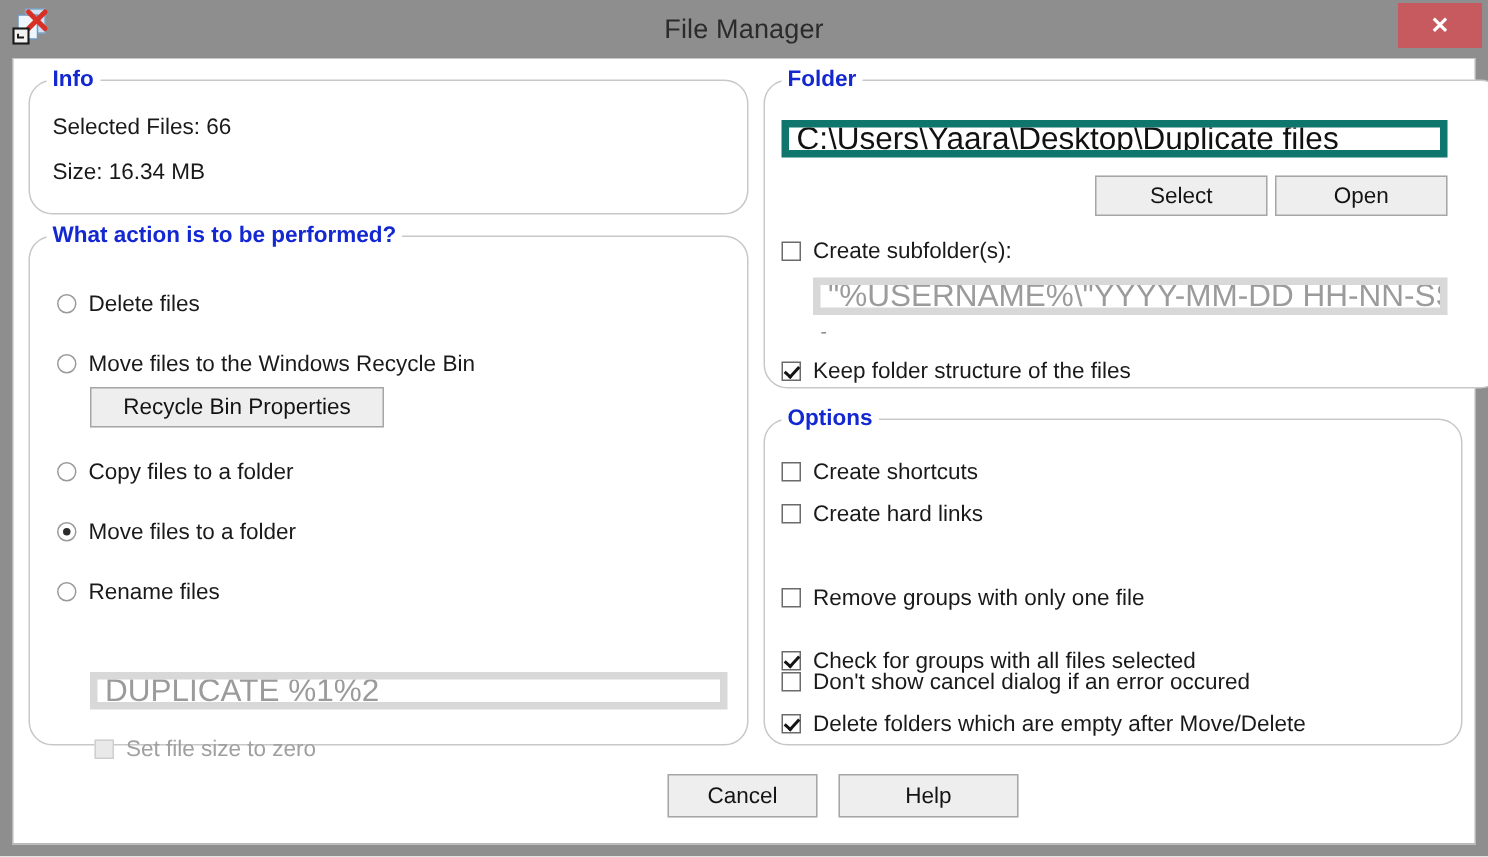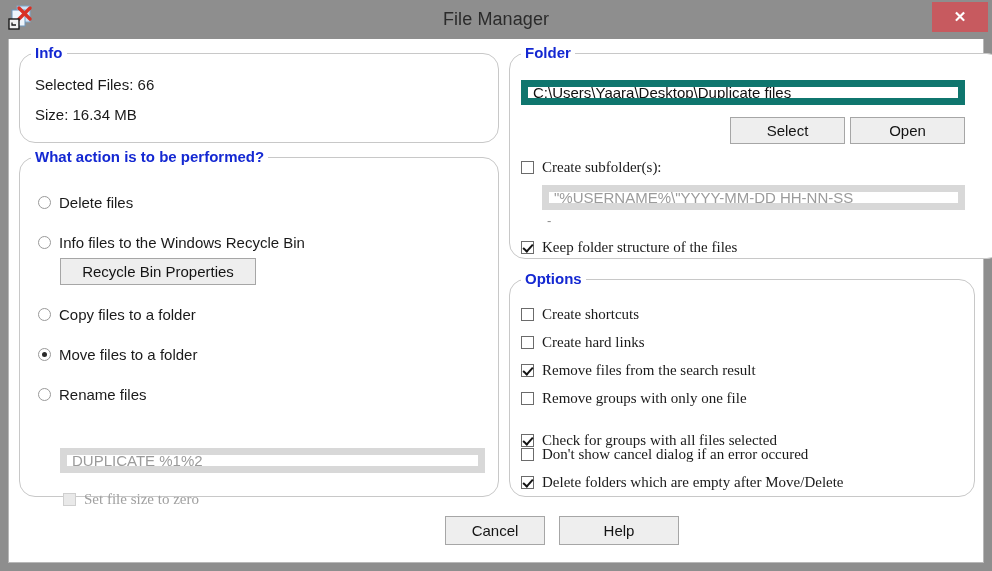--- a/index.html
+++ b/index.html
@@ -122,21 +122,20 @@
   
   .check-row {
     position: absolute;
     display: flex;
     align-items: center;
     gap: 8px;
     font-size: 15px;
     color: #1a1a1a;
     white-space: nowrap;
     cursor: pointer;
-    font-family: Liberation Serif, serif;
   }
   .cbox {
     width: 13px; height: 13px;
     border: 1px solid #6b6b6b;
     background: #ffffff;
     flex: 0 0 auto;
     position: relative;
   }
   .cbox.checked::after {
     content: "";
@@ -167,22 +166,22 @@
     line-height: 1;
     display: flex;
     align-items: center;
     justify-content: center;
   }
 
   
   .textinput {
     position: absolute;
     background: #ffffff;
-    border: 7px solid #0f766e;
-    font-size: 15px;
+    border: 5px solid #0f766e;
+    font-size: 21px;
     color: #111111;
     font-family: "Liberation Sans", sans-serif;
     padding: 0 5px;
     display: flex;
     align-items: center;
     overflow: hidden;
     white-space: nowrap;
   }
   .textinput.disabled {
     color: #9b9b9b;
@@ -228,21 +227,21 @@
     <div class="group" style="left:10px; top:118px; width:480px; height:340px;padding-left:10px;">
       <span class="legend">What action is to be performed?</span>
 
       <label class="radio-row" style="left:18px; top:36px;">
         <span class="radio"></span>
         <span>Delete files</span>
       </label>
 
       <label class="radio-row" style="left:18px; top:76px;">
         <span class="radio"></span>
-        <span>Info files to the Windows Recycle Bin</span>
+        <span>Move files to the Windows Recycle Bin</span>
       </label>
 
       <button class="btn" style="left:40px; top:100px; width:196px; height:27px;">Recycle Bin Properties</button>
 
       <label class="radio-row" style="left:18px; top:148px;">
         <span class="radio"></span>
         <span>Copy files to a folder</span>
       </label>
 
       <label class="radio-row" style="left:18px; top:188px;">
@@ -292,24 +291,20 @@
       <label class="check-row" style="left:11px; top:26px;">
         <span class="cbox"></span>
         <span>Create shortcuts</span>
       </label>
 
       <label class="check-row" style="left:11px; top:54px;">
         <span class="cbox"></span>
         <span>Create hard links</span>
       </label>
 
-      <label class="check-row" style="left:11px; top:82px;">
-        <span class="cbox checked"></span>
-        <span>Remove files from the search result</span>
-      </label>
 
       <label class="check-row" style="left:11px; top:110px;">
         <span class="cbox"></span>
         <span>Remove groups with only one file</span>
       </label>
 
       <label class="check-row" style="left:11px; top:152px;">
         <span class="cbox checked"></span>
         <span>Check for groups with all files selected</span>
       </label>

